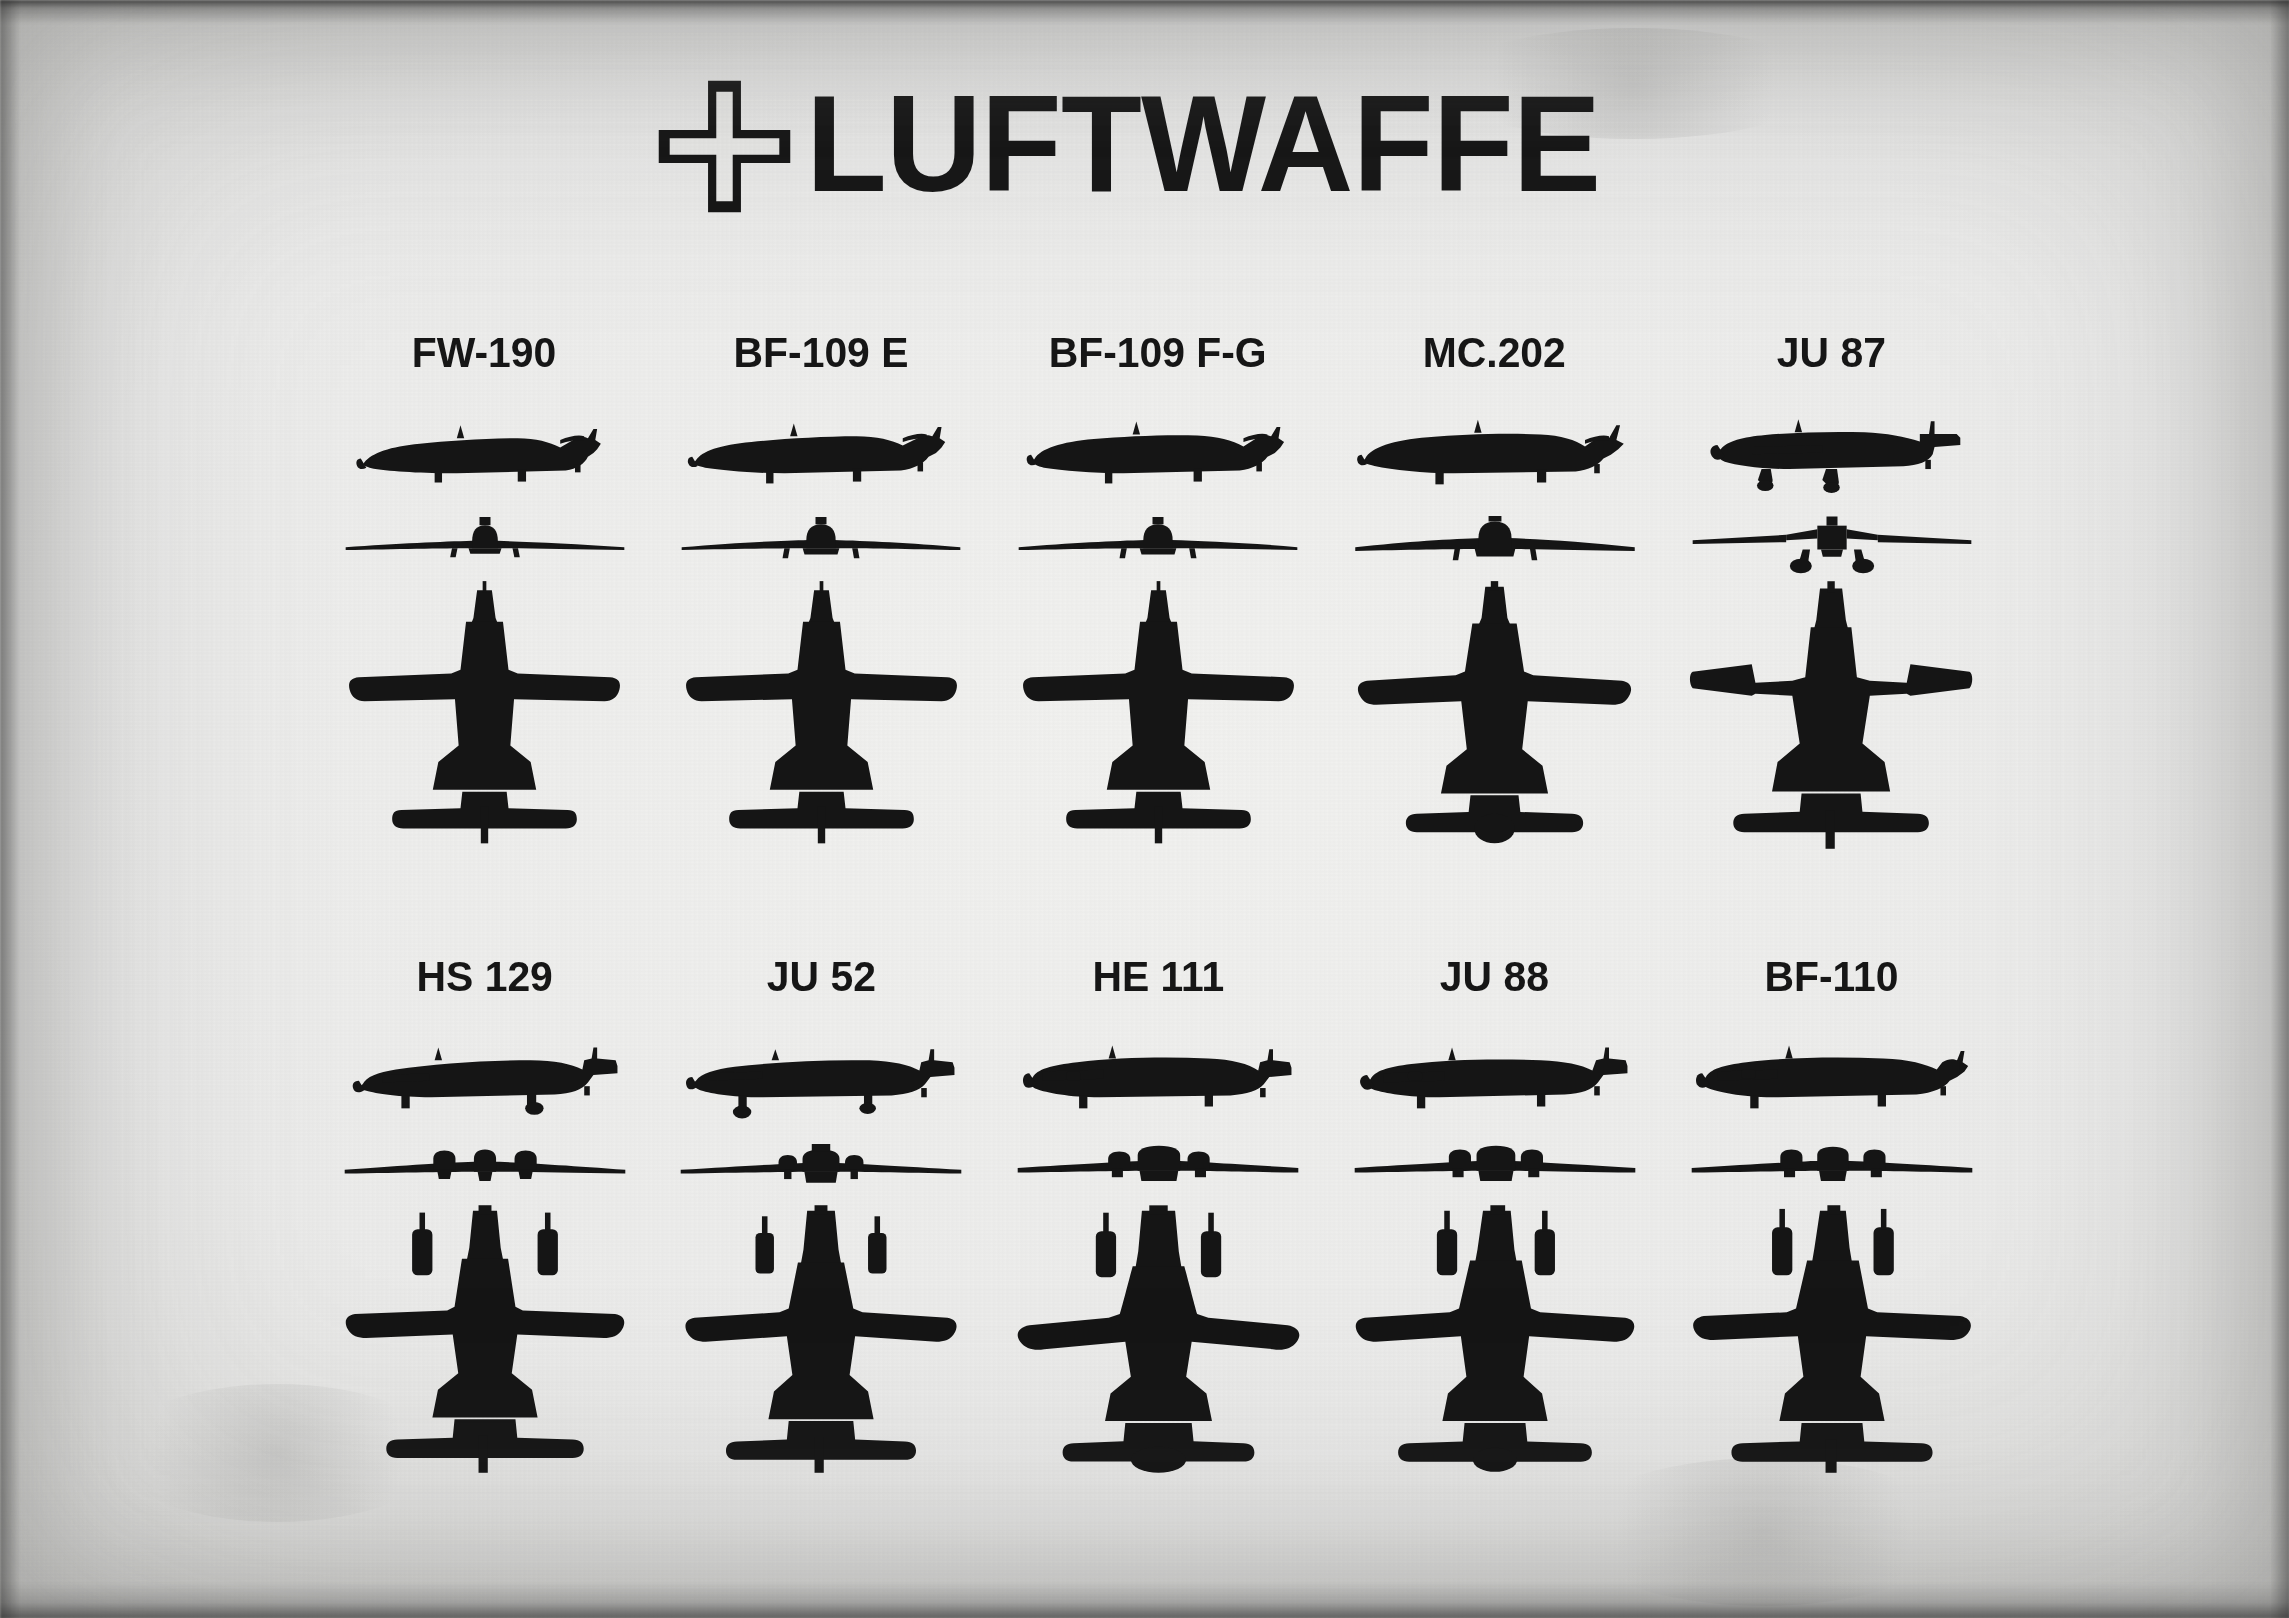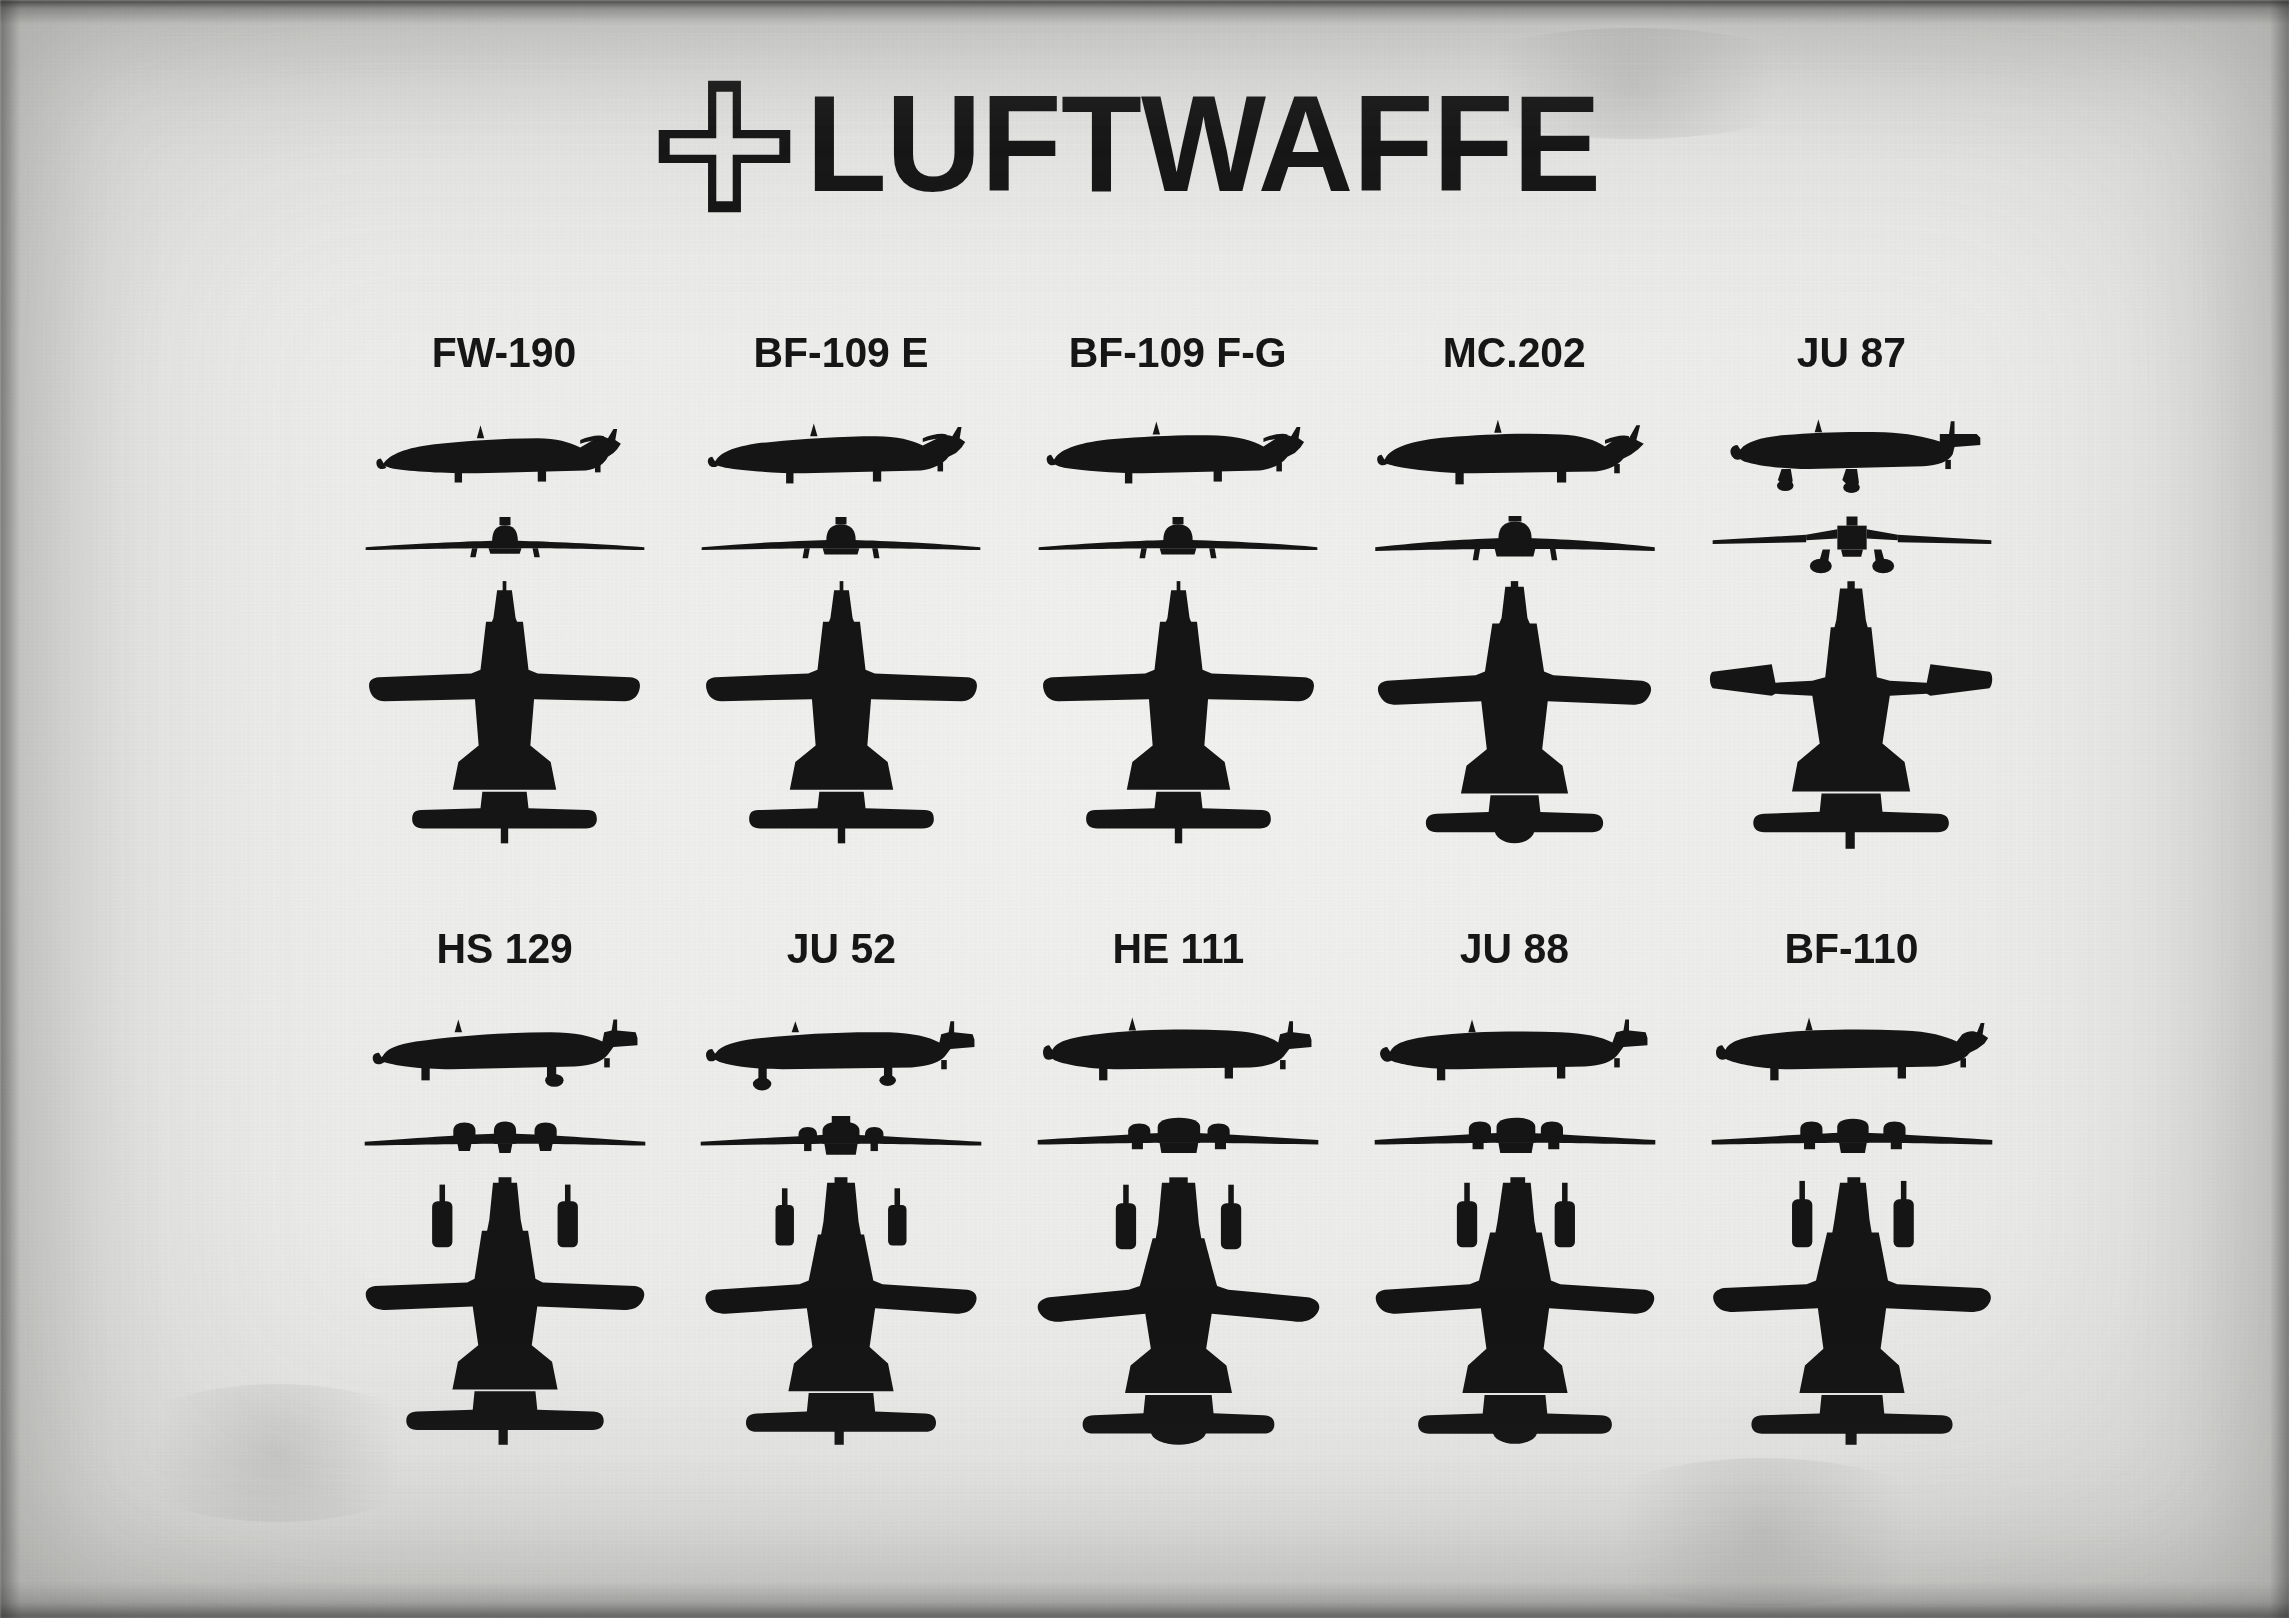--- a/index.html
+++ b/index.html
@@ -103,25 +103,25 @@
     color: #151515;
     line-height: 1;
     transform: scaleX(0.96);
     transform-origin: left center;
   }
 
   
   .grid {
     position: absolute;
     top: 328px;
-    left: 352px;
+    left: 332px;
     width: 1652px;
     display: flex;
     flex-direction: column;
-    gap: 36px;
+    gap: 64px;
   }
   .row {
     display: flex;
     justify-content: space-between;
     align-items: flex-start;
   }
   .cell {
     width: 305px;
     display: flex;
     flex-direction: column;

